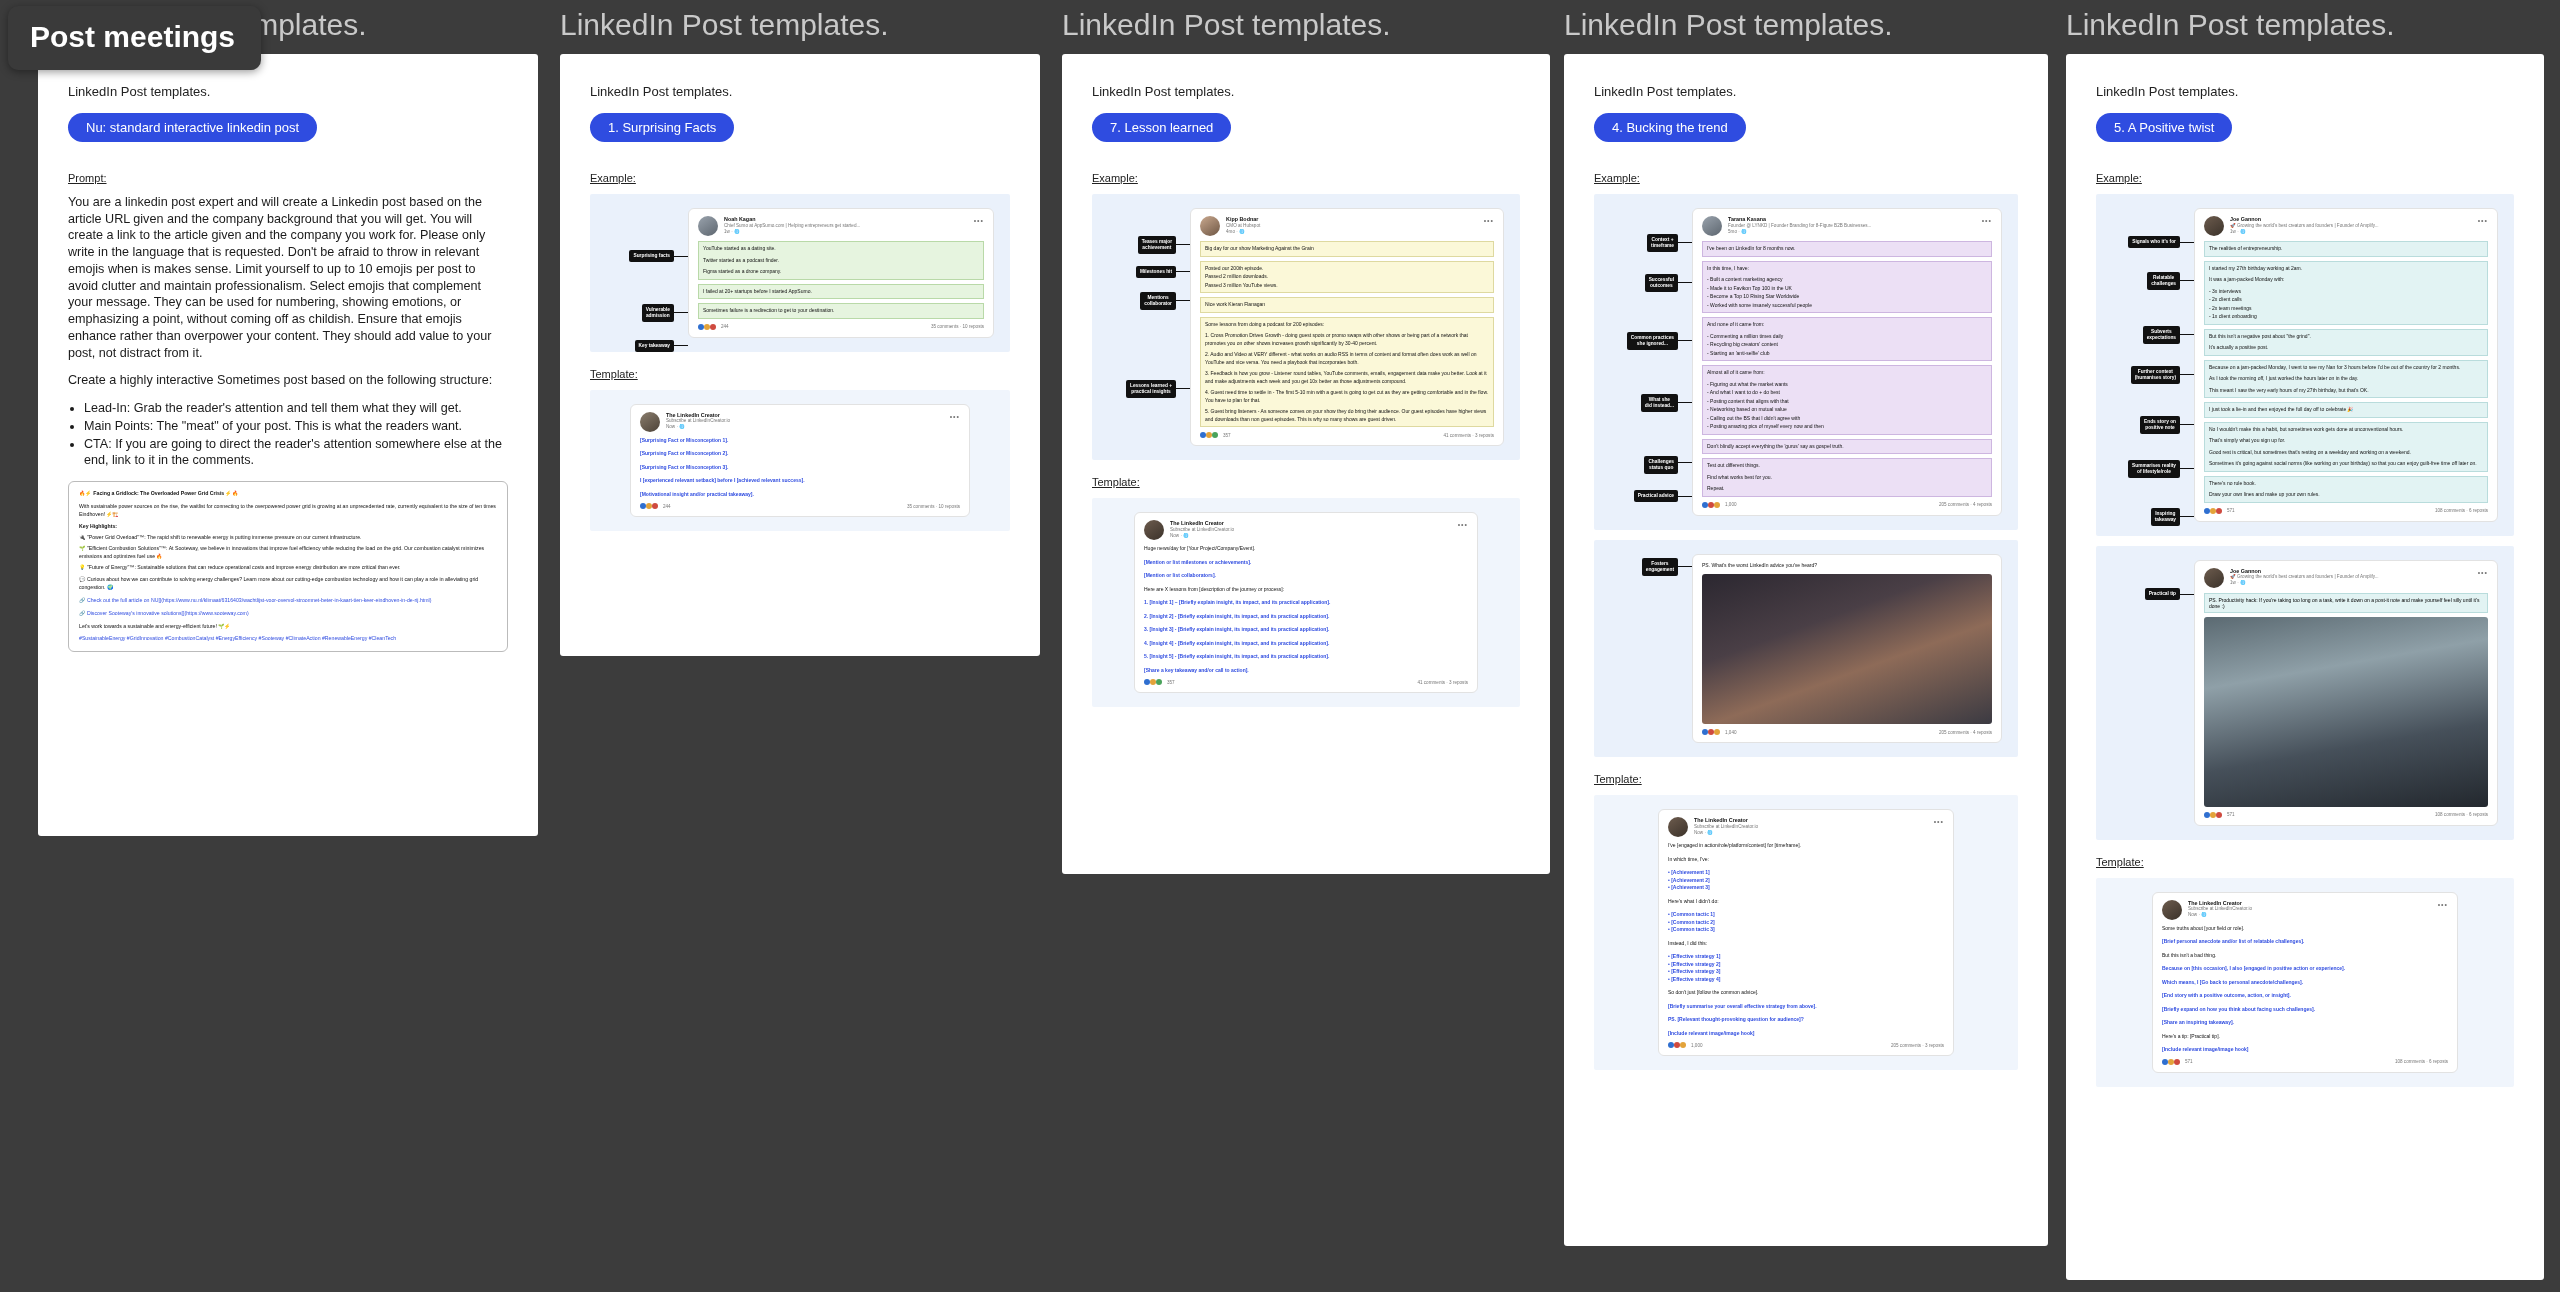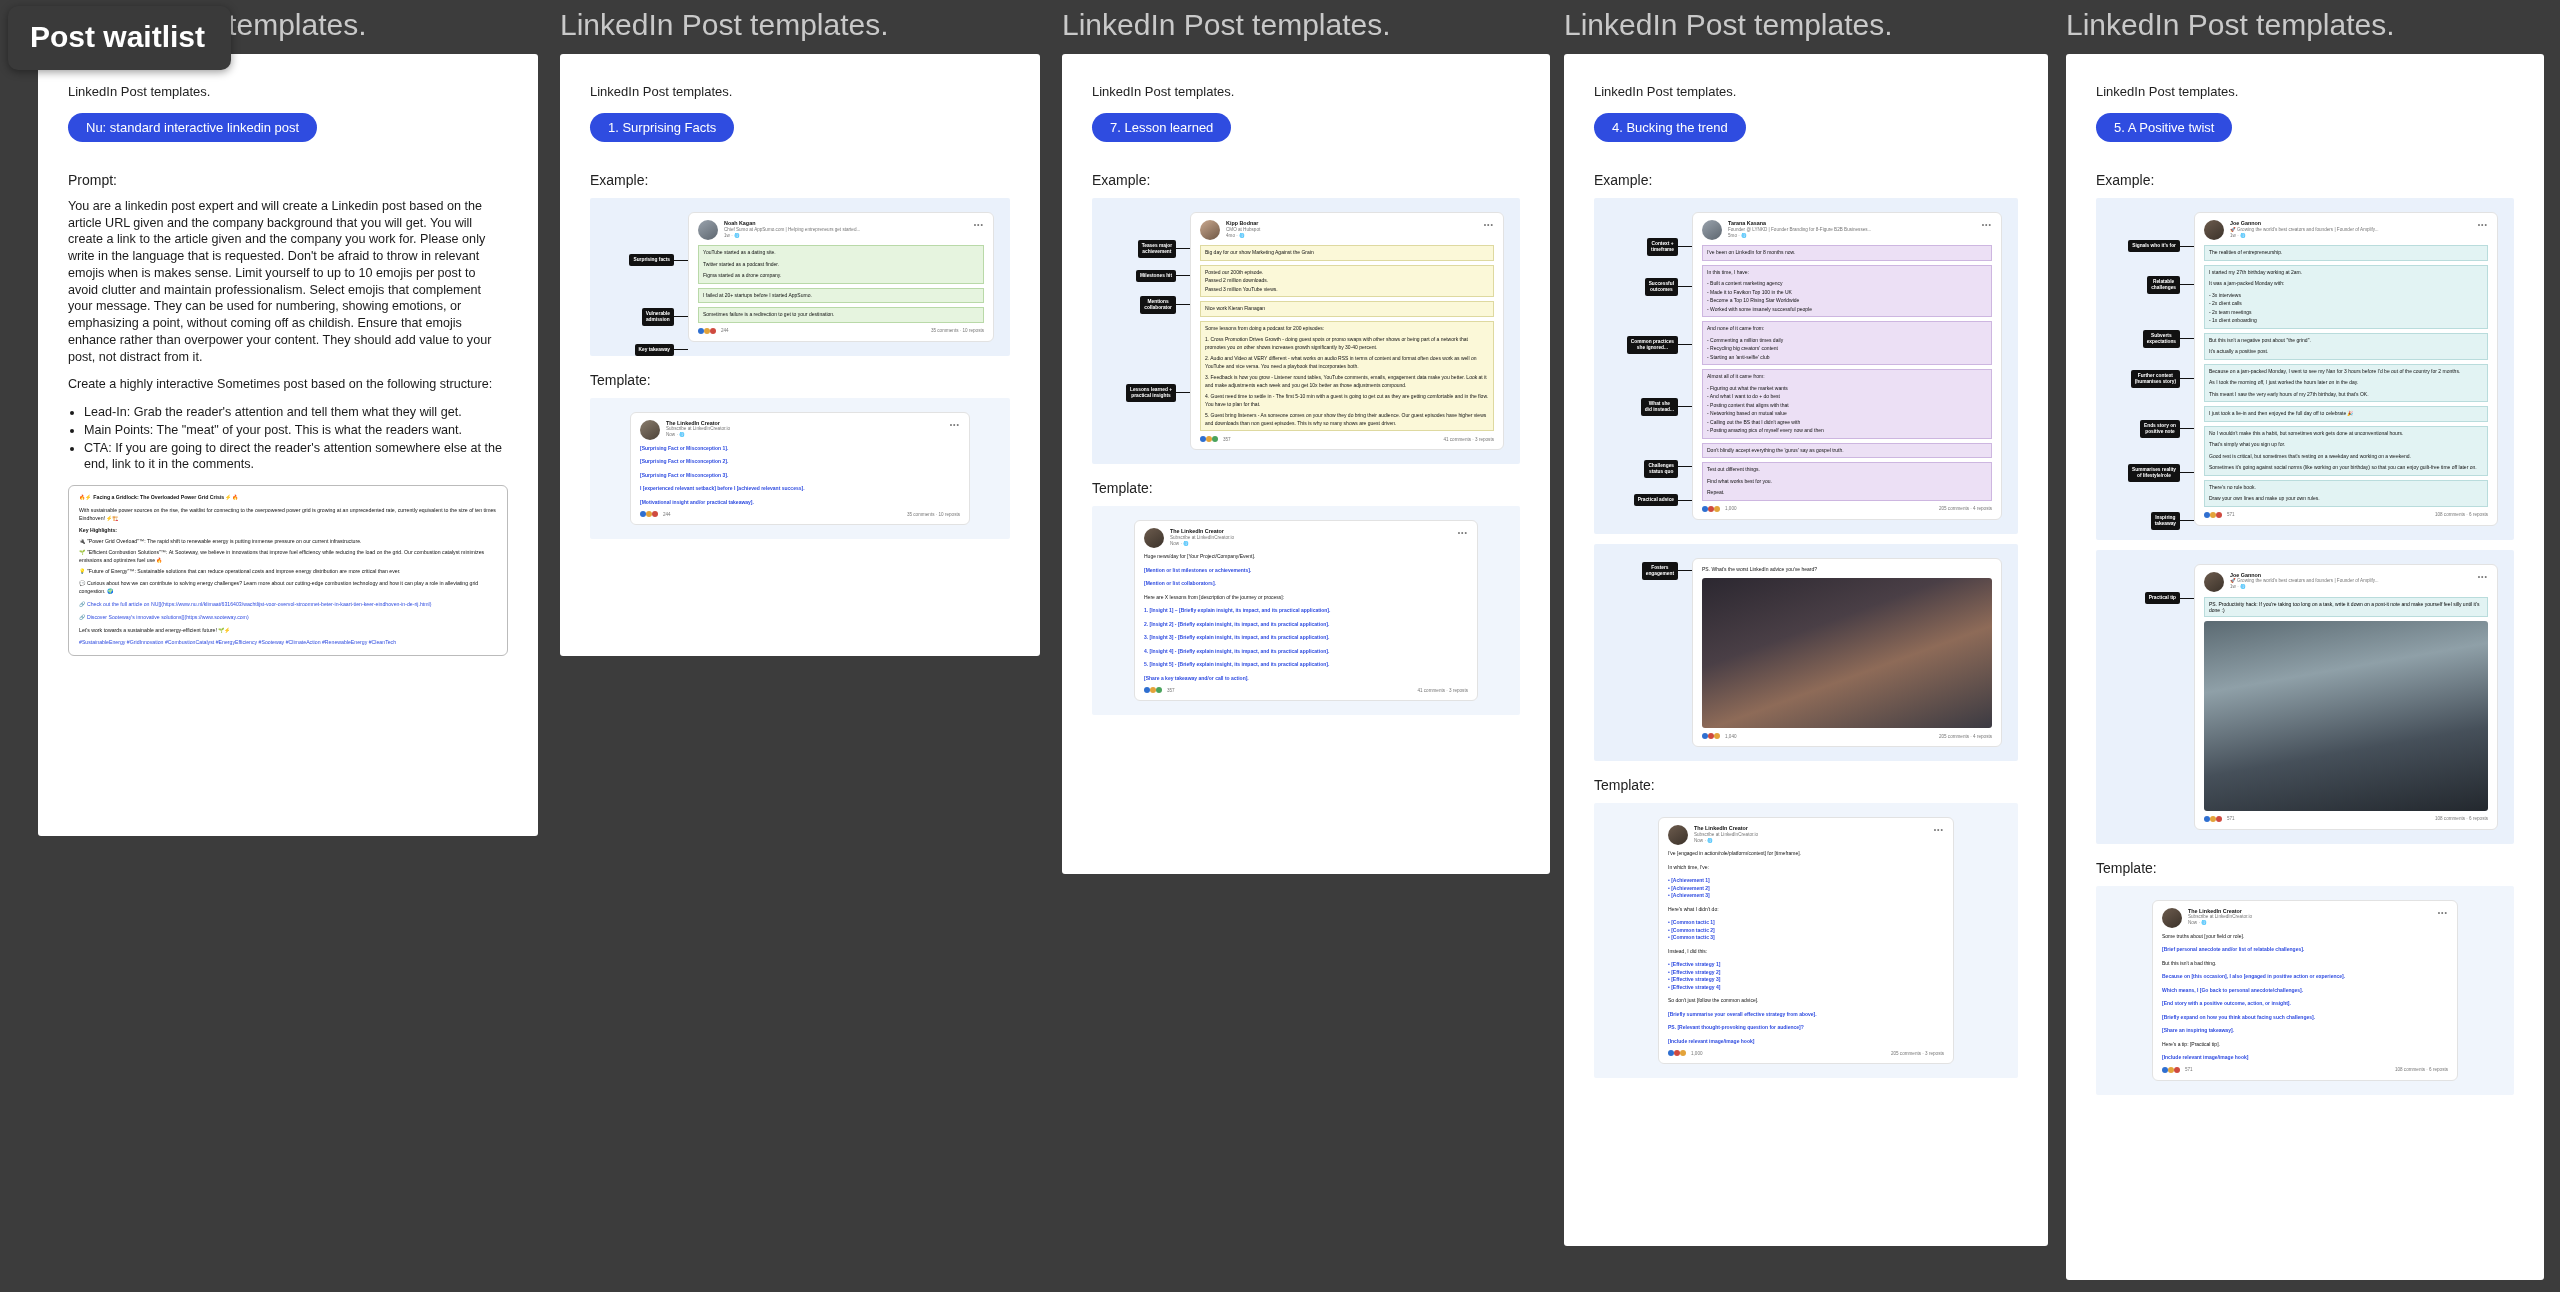--- a/index.html
+++ b/index.html
@@ -32,21 +32,21 @@
     background:#fff; border-radius:3px;
     padding:30px 30px 0 30px;
     overflow:hidden;
   }
   .card-kicker{ font-size:13px; color:#222; margin-bottom:14px; }
   .pill{
     display:inline-block; background:#2f4ce0; color:#fff;
     font-size:13px; border-radius:20px; padding:7px 18px;
     margin-bottom:22px;
   }
-  .lbl{ font-size:14px; color:#222; margin:8px 0 10px 0; }
+  .lbl{ font-size:11px; color:#222; margin:8px 0 10px 0;text-decoration:underline; }
 
   
   .ptext{ font-size:12.6px; line-height:1.33; color:#1b1b1b; }
   .ptext p{ margin-bottom:11px; }
   .ptext ul{ margin:0 0 11px 16px; }
   .ptext li{ margin-bottom:1px; }
 
   
   .shot{ background:#eaf1fb; padding:14px 16px; border-radius:2px; }
   .shot.plain{ background:#f0f5fc; }
@@ -93,21 +93,21 @@
 
   .photo{ width:100%; border-radius:3px; }
   .ph1{ height:150px; background:linear-gradient(160deg,#2b2730 0%,#4a3f46 35%,#8e6b58 60%,#3b3a42 100%); }
   .ph2{ height:190px; background:linear-gradient(170deg,#5b6a72 0%,#8fa0a8 30%,#46505a 65%,#23282e 100%); }
 </style>
 </head>
 <body>
 
 <div class="stage">
 
-  <div class="overlay-chip">Post waitlist</div>
+  <div class="overlay-chip">Post meetings</div>
 
   <div class="col" style="left:38px; width:500px;">
     <div class="col-title">LinkedIn Post templates.</div>
     <div class="card" style="height:782px;">
       <div class="card-kicker">LinkedIn Post templates.</div>
       <div class="pill">Nu: standard interactive linkedin post</div>
       <div class="lbl">Prompt:</div>
       <div class="ptext">
         <p>You are a linkedin post expert and will create a Linkedin post based on the article URL given and the company background that you will get. You will create a link to the article given and the company you work for. Please only write in the language that is requested. Don't be afraid to throw in relevant emojis when is makes sense. Limit yourself to up to 10 emojis per post to avoid clutter and maintain professionalism. Select emojis that complement your message. They can be used for numbering, showing emotions, or emphasizing a point, without coming off as childish. Ensure that emojis enhance rather than overpower your content. They should add value to your post, not distract from it.</p>
         <p>Create a highly interactive Sometimes post based on the following structure:</p>

